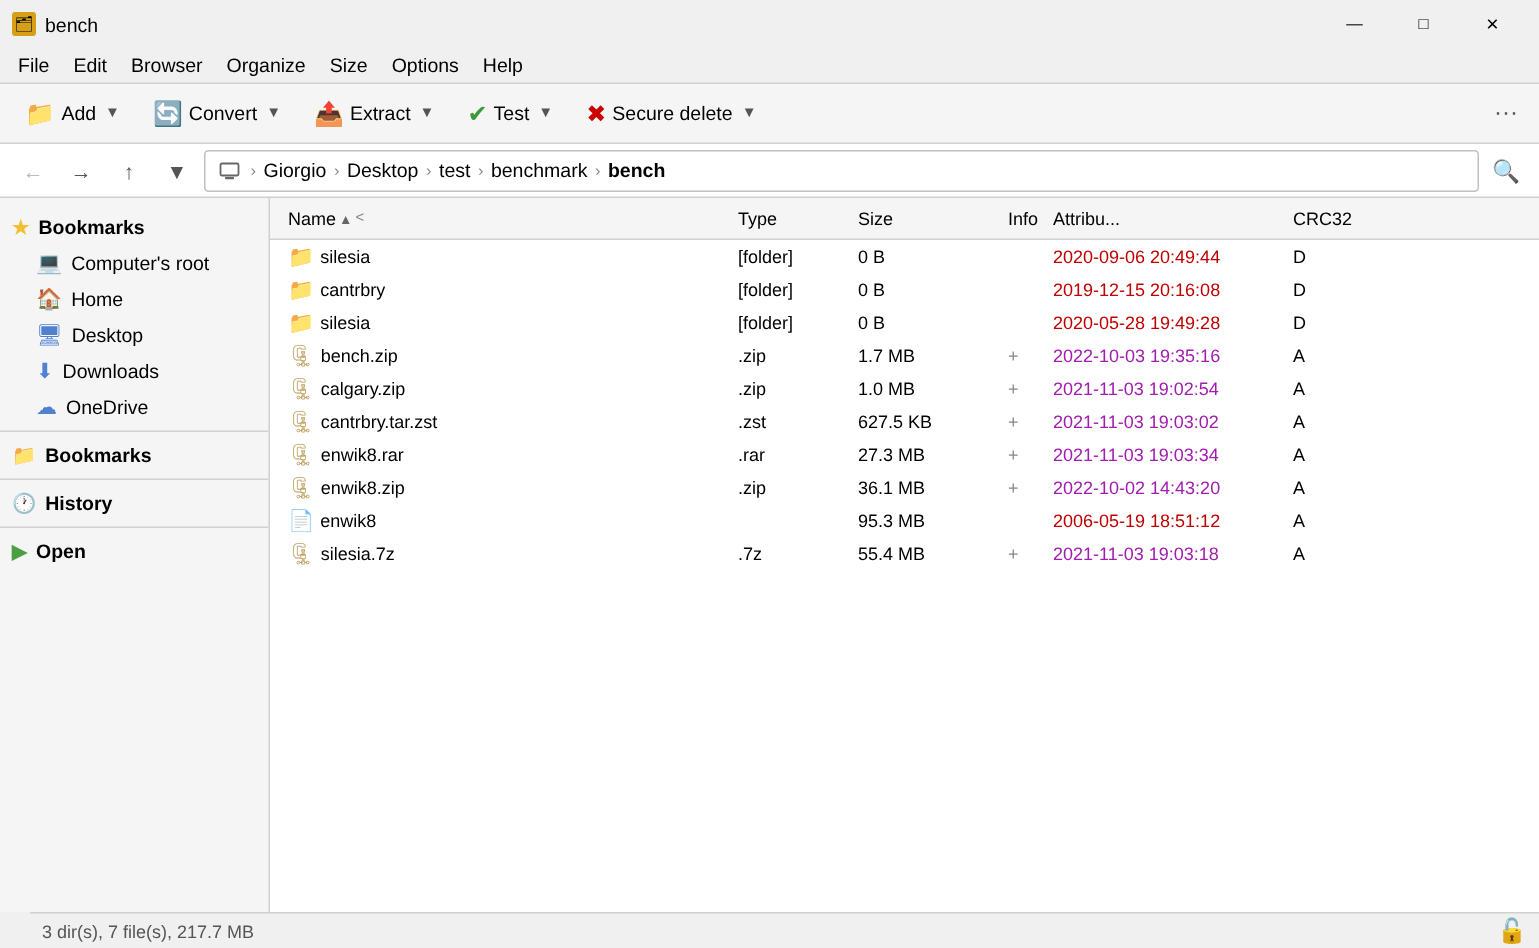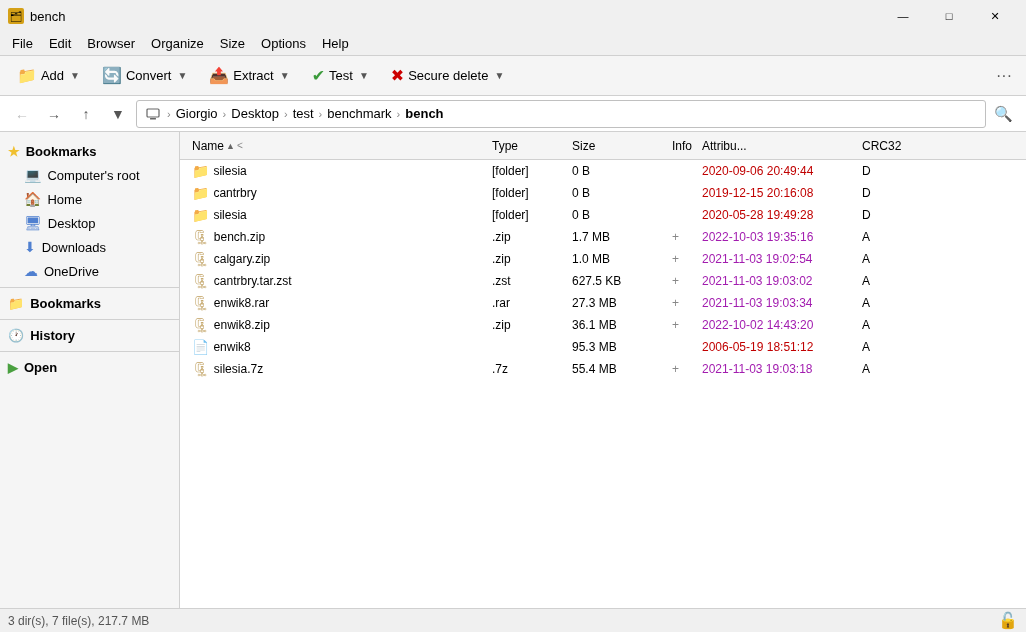--- a/index.html
+++ b/index.html
@@ -51,21 +51,21 @@
     .col-header .sort-icon { font-size: 9px; color: #666; }
     .file-row { display: grid; grid-template-columns: 300px 80px 100px 30px 160px 100px 80px; align-items: center; height: 22px; padding: 0 8px; cursor: pointer; }
     .file-cell { font-size: 12px; overflow: hidden; text-overflow: ellipsis; white-space: nowrap; display: flex; align-items: center; gap: 4px; padding: 0 4px; }
     .file-cell .file-icon { font-size: 14px; }
     .size-cell { text-align: right; justify-content: flex-start; }
     .date-cell { color: #c00000; }
     .date-cell.normal { color: #a21caf; }
     .plus-icon { color: #888; font-size: 12px; }
 
     
-    #statusbar { height: 24px; display: flex; align-items: center; padding: 0 8px; background: #f0f0f0; border-top: 1px solid #d0d0d0; font-size: 12px; color: #555; justify-content: space-between; }
+    #statusbar { height: 24px; display: flex; align-items: center; padding: 0 8px; background: #f0f0f0; border-top: 1px solid #d0d0d0; font-size: 12px; color: #555; justify-content: space-between; margin-left: 20px; }
 
     
     .icon-folder { color: #d4a017; }
     .icon-zip { color: #c0a060; }
     .icon-rar { color: #c0a060; }
     .icon-zst { color: #c0a060; }
     .icon-7z { color: #c0a060; }
     .icon-file { color: #888; }
 
     .star-icon { color: #f0c030; }

